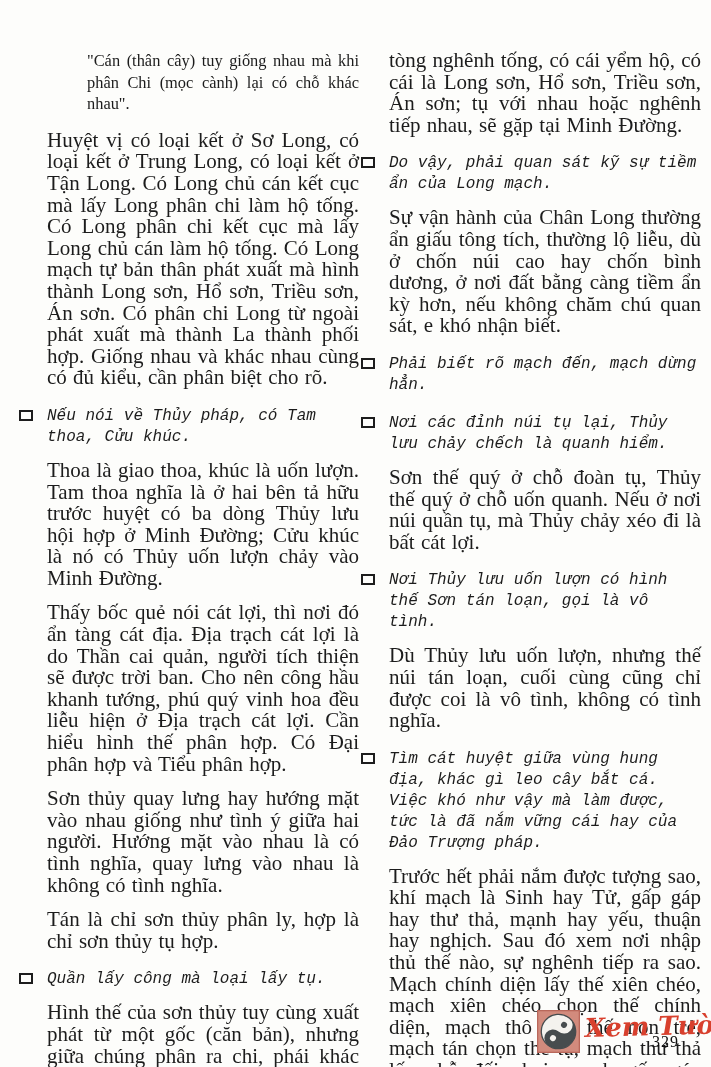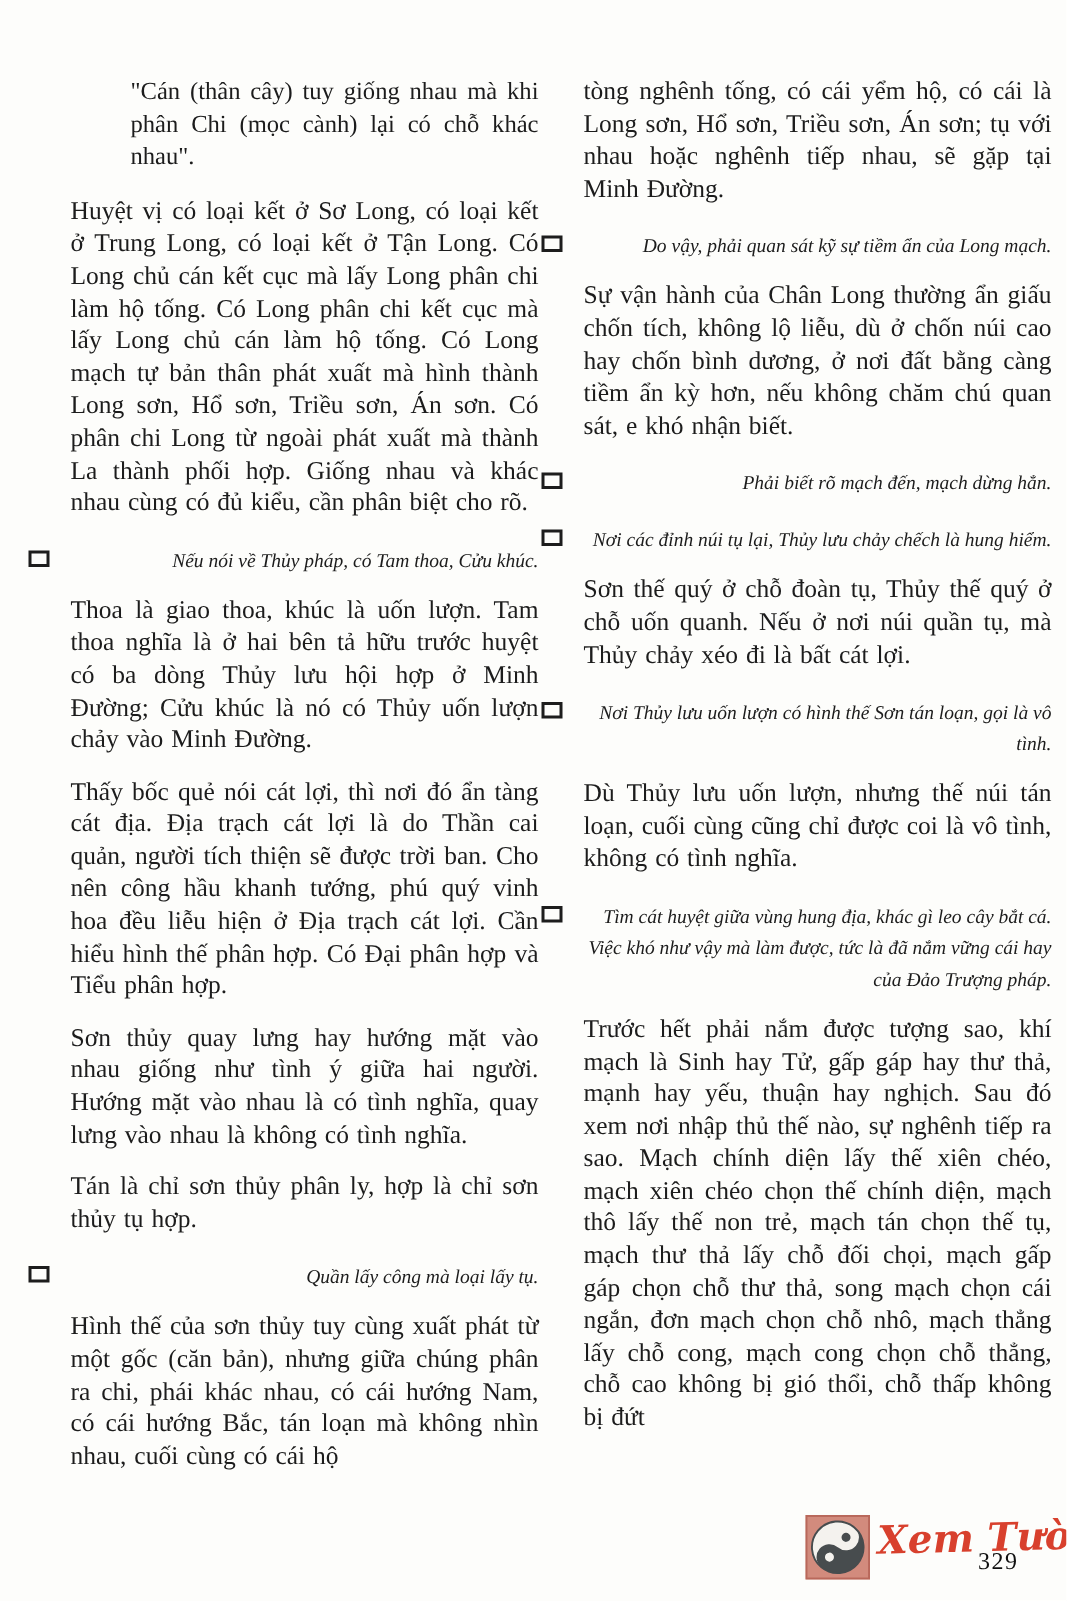--- a/index.html
+++ b/index.html
@@ -9,36 +9,37 @@
     background:#fdfdfb;
     font-family:"Liberation Serif", serif;
     color:#1c1c1c;
     overflow:hidden;
   }
   .column { position:absolute; top:50px; width:312px; }
   #col-left  { left:47px;  }
   #col-right { left:389px; }
 
   .para {
-    font-size:17px; line-height:21.6px;
+    font-size:21px; line-height:21.6px;
     text-align:justify; margin:0 0 13px 0;
     word-spacing:1px;
   }
   .quote {
     font-size:16.4px; line-height:21.6px;
     text-align:justify;
     margin:0 0 15px 40px;
     word-spacing:1px;
   }
   .hblock {
     position:relative;
     font-style:italic;
-    font-size:13px; line-height:21px;
+    font-size:16px; line-height:21px;
     margin:17px 0 12px 0;
-    text-align:right;
+    text-align:left;
+    font-family:Liberation Mono, monospace;
   }
   .hblock .bullet {
     position:absolute; left:-28px; top:4px;
     width:10px; height:7px;
     border:2.6px solid #1d1d1d;
     background:transparent;
   }
 
   .watermark {
     position:absolute; left:537px; top:1010px;
@@ -74,23 +75,23 @@
       <p class="para">Thấy bốc quẻ nói cát lợi, thì nơi đó ẩn tàng cát địa. Địa trạch cát lợi là do Thần cai quản, người tích thiện sẽ được trời ban. Cho nên công hầu khanh tướng, phú quý vinh hoa đều liễu hiện ở Địa trạch cát lợi. Cần hiểu hình thế phân hợp. Có Đại phân hợp và Tiểu phân hợp.</p>
       <p class="para">Sơn thủy quay lưng hay hướng mặt vào nhau giống như tình ý giữa hai người. Hướng mặt vào nhau là có tình nghĩa, quay lưng vào nhau là không có tình nghĩa.</p>
       <p class="para">Tán là chỉ sơn thủy phân ly, hợp là chỉ sơn thủy tụ hợp.</p>
       <div class="hblock"><span class="bullet"></span><span>Quần lấy công mà loại lấy tụ.</span></div>
       <p class="para">Hình thế của sơn thủy tuy cùng xuất phát từ một gốc (căn bản), nhưng giữa chúng phân ra chi, phái khác nhau, có cái hướng Nam, có cái hướng Bắc, tán loạn mà không nhìn nhau, cuối cùng có cái hộ</p>
     </div>
 
   <div class="column" id="col-right">
       <p class="para">tòng nghênh tống, có cái yểm hộ, có cái là Long sơn, Hổ sơn, Triều sơn, Án sơn; tụ với nhau hoặc nghênh tiếp nhau, sẽ gặp tại Minh Đường.</p>
       <div class="hblock"><span class="bullet"></span><span>Do vậy, phải quan sát kỹ sự tiềm ẩn của Long mạch.</span></div>
-      <p class="para">Sự vận hành của Chân Long thường ẩn giấu chốn tích, không lộ liễu, dù ở chốn núi cao hay chốn bình dương, ở nơi đất bằng càng tiềm ẩn kỳ hơn, nếu không chăm chú quan sát, e khó nhận biết.</p>
+      <p class="para">Sự vận hành của Chân Long thường ẩn giấu tông tích, thường lộ liễu, dù ở chốn núi cao hay chốn bình dương, ở nơi đất bằng càng tiềm ẩn kỳ hơn, nếu không chăm chú quan sát, e khó nhận biết.</p>
       <div class="hblock"><span class="bullet"></span><span>Phải biết rõ mạch đến, mạch dừng hẳn.</span></div>
-      <div class="hblock"><span class="bullet"></span><span>Nơi các đỉnh núi tụ lại, Thủy lưu chảy chếch là hung hiểm.</span></div>
+      <div class="hblock"><span class="bullet"></span><span>Nơi các đỉnh núi tụ lại, Thủy lưu chảy chếch là quanh hiểm.</span></div>
       <p class="para">Sơn thế quý ở chỗ đoàn tụ, Thủy thế quý ở chỗ uốn quanh. Nếu ở nơi núi quần tụ, mà Thủy chảy xéo đi là bất cát lợi.</p>
       <div class="hblock"><span class="bullet"></span><span>Nơi Thủy lưu uốn lượn có hình thế Sơn tán loạn, gọi là vô tình.</span></div>
       <p class="para">Dù Thủy lưu uốn lượn, nhưng thế núi tán loạn, cuối cùng cũng chỉ được coi là vô tình, không có tình nghĩa.</p>
       <div class="hblock"><span class="bullet"></span><span>Tìm cát huyệt giữa vùng hung địa, khác gì leo cây bắt cá. Việc khó như vậy mà làm được, tức là đã nắm vững cái hay của Đảo Trượng pháp.</span></div>
       <p class="para">Trước hết phải nắm được tượng sao, khí mạch là Sinh hay Tử, gấp gáp hay thư thả, mạnh hay yếu, thuận hay nghịch. Sau đó xem nơi nhập thủ thế nào, sự nghênh tiếp ra sao. Mạch chính diện lấy thế xiên chéo, mạch xiên chéo chọn thế chính diện, mạch thô lấy thế non trẻ, mạch tán chọn thế tụ, mạch thư thả lấy chỗ đối chọi, mạch gấp gáp chọn chỗ thư thả, song mạch chọn cái ngắn, đơn mạch chọn chỗ nhô, mạch thẳng lấy chỗ cong, mạch cong chọn chỗ thẳng, chỗ cao không bị gió thổi, chỗ thấp không bị đứt</p>
     </div>
 
   <div class="watermark">
     <svg class="wm-icon" viewBox="0 0 100 100" xmlns="http://www.w3.org/2000/svg">
       <rect x="0" y="0" width="100" height="100" fill="#d28b7d"></rect>

